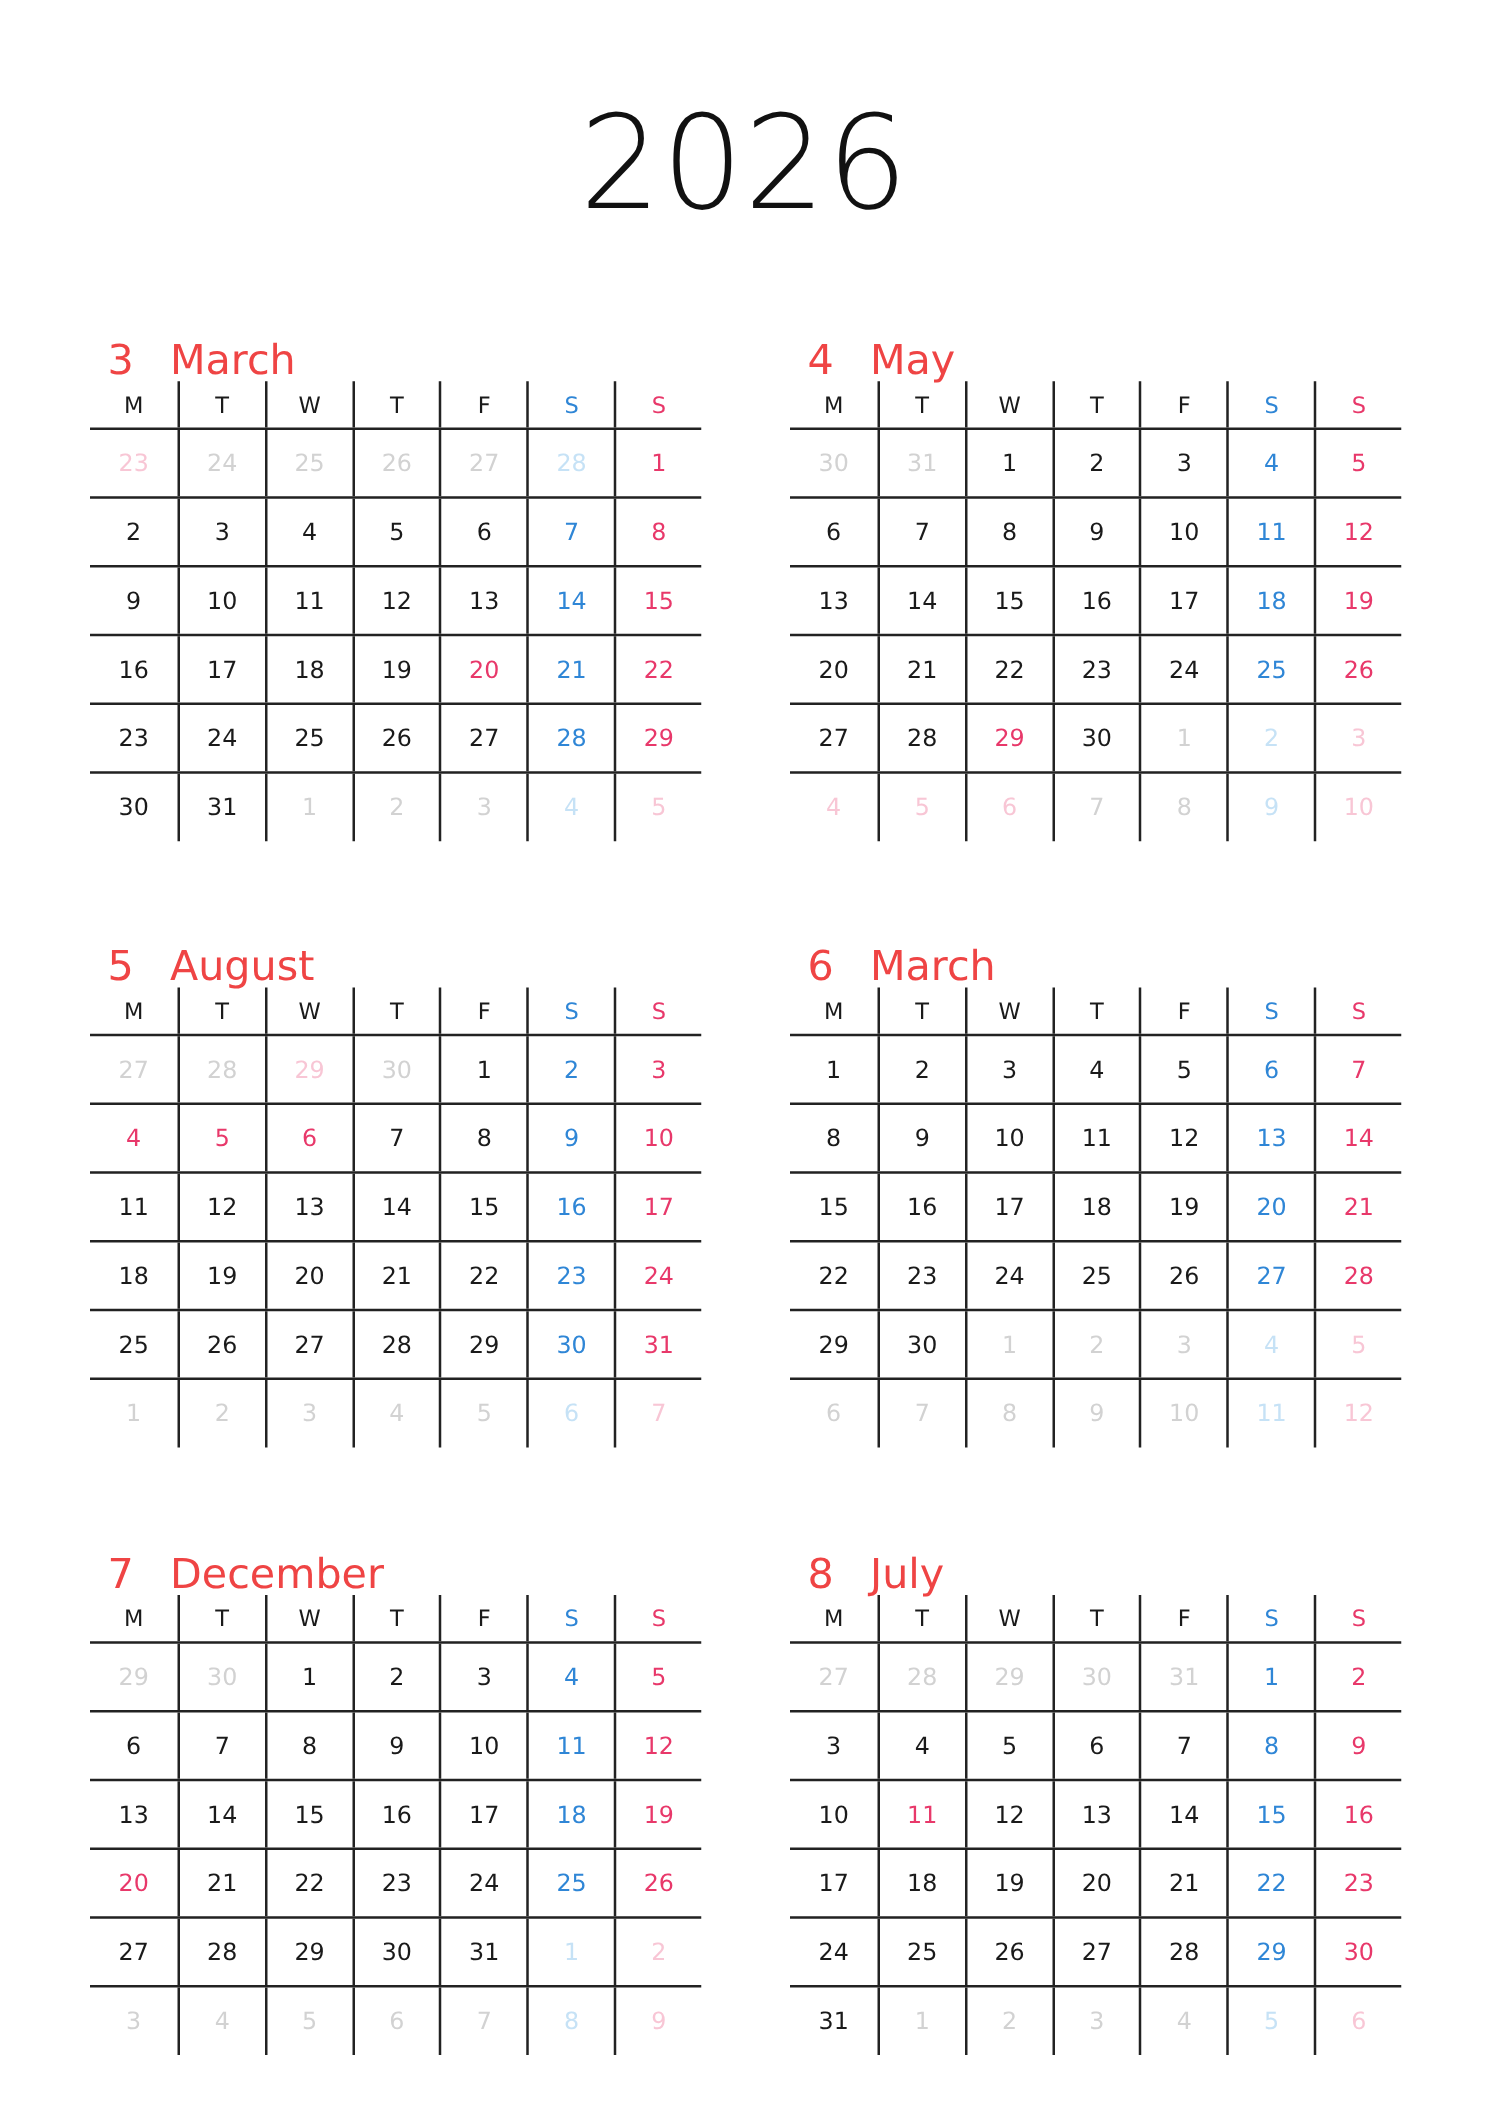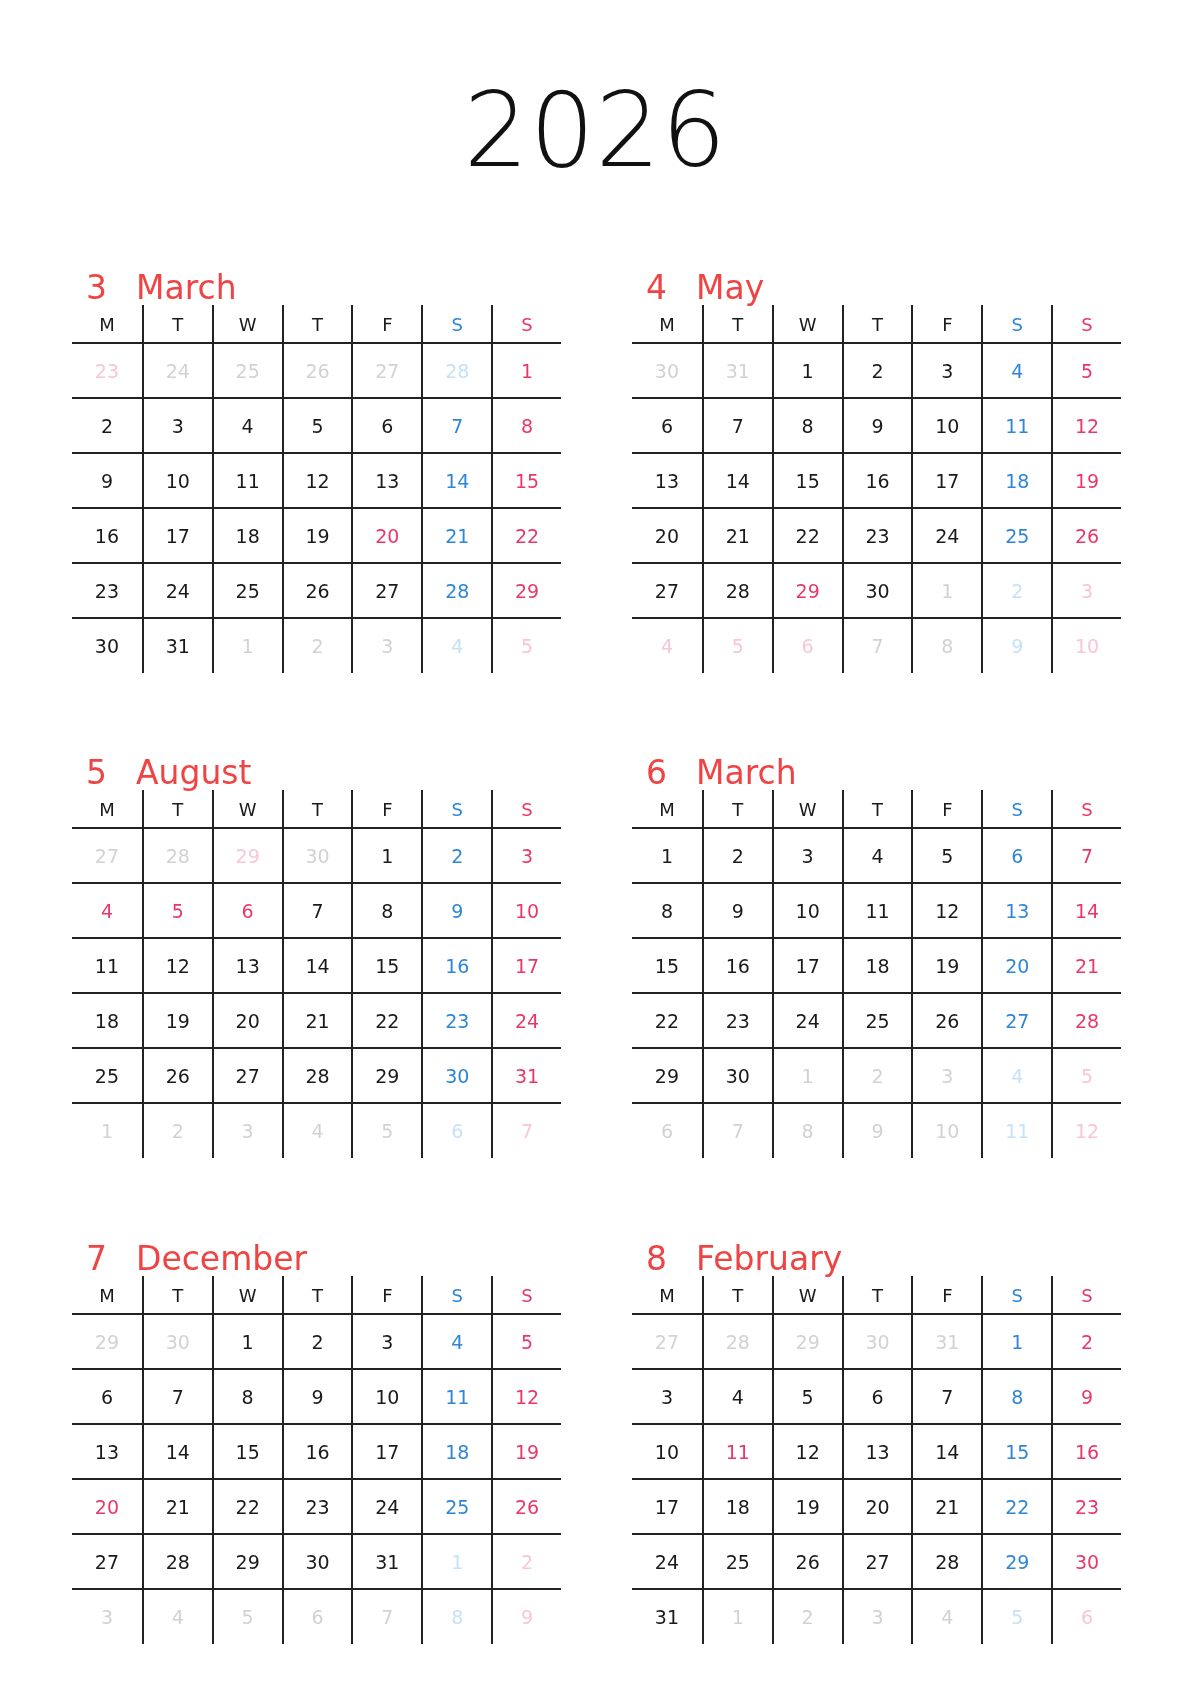--- a/index.html
+++ b/index.html
@@ -361,21 +361,21 @@
           <div class="cell c-fade">4</div>
           <div class="cell c-fade">5</div>
           <div class="cell c-fade">6</div>
           <div class="cell c-fade">7</div>
           <div class="cell c-fsat">8</div>
           <div class="cell c-fsun">9</div>
         </div>
       </div>
     </div>
     <div class="month" style="left: 632px; top: 1221px;">
-      <div class="mtitle"><span class="num">8</span><span>February</span></div>
+      <div class="mtitle"><span class="num">8</span><span>July</span></div>
       <div class="grid">
         <div class="hdr">
           <div class="cell c-norm">M</div>
           <div class="cell c-norm">T</div>
           <div class="cell c-norm">W</div>
           <div class="cell c-norm">T</div>
           <div class="cell c-norm">F</div>
           <div class="cell c-sat">S</div>
           <div class="cell c-sun">S</div>
         </div>

